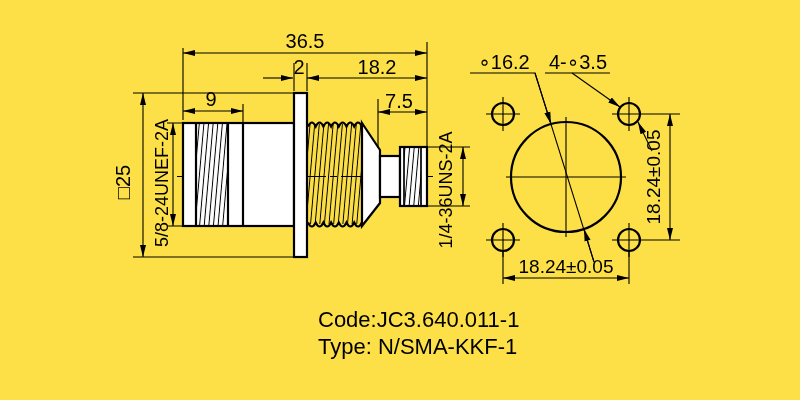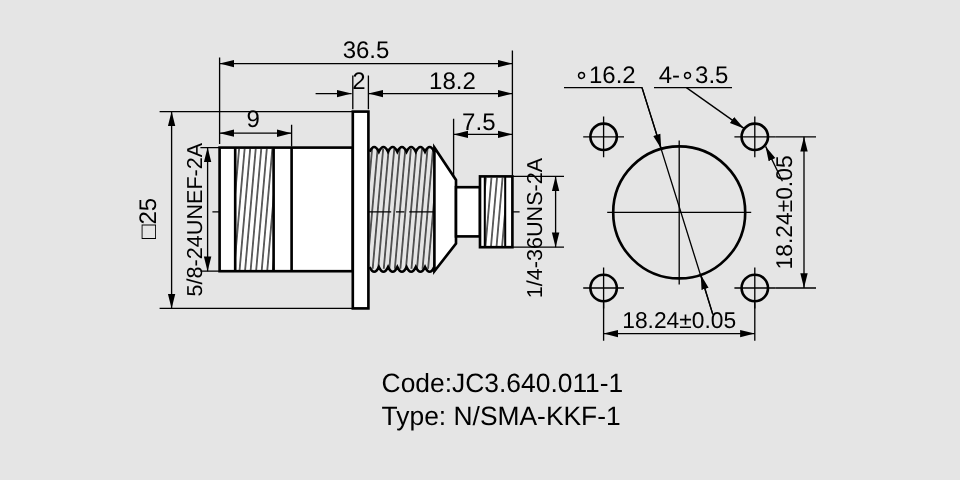--- a/index.html
+++ b/index.html
@@ -1,19 +1,19 @@
 <!DOCTYPE html>
 <html><head>
 <meta charset="utf-8">
 <style>
   html,body{margin:0;padding:0;background:#ffffff;}
   .canvas{
     position:relative;
     width:800px;height:400px;
-    background:#e5e5e5;
+    background:#fde047;
     font-family:"Liberation Sans", sans-serif;
     overflow:hidden;
   }
   svg{display:block;}
   text{fill:#000;}
   .dim-text{font-size:20px;}
   .thread-label{font-size:18px;}
   .tol-text{font-size:19px;}
   .caption-text{font-size:22px;}
   .outline{fill:#ffffff;stroke:#000;stroke-width:2.2;stroke-linejoin:miter;}

